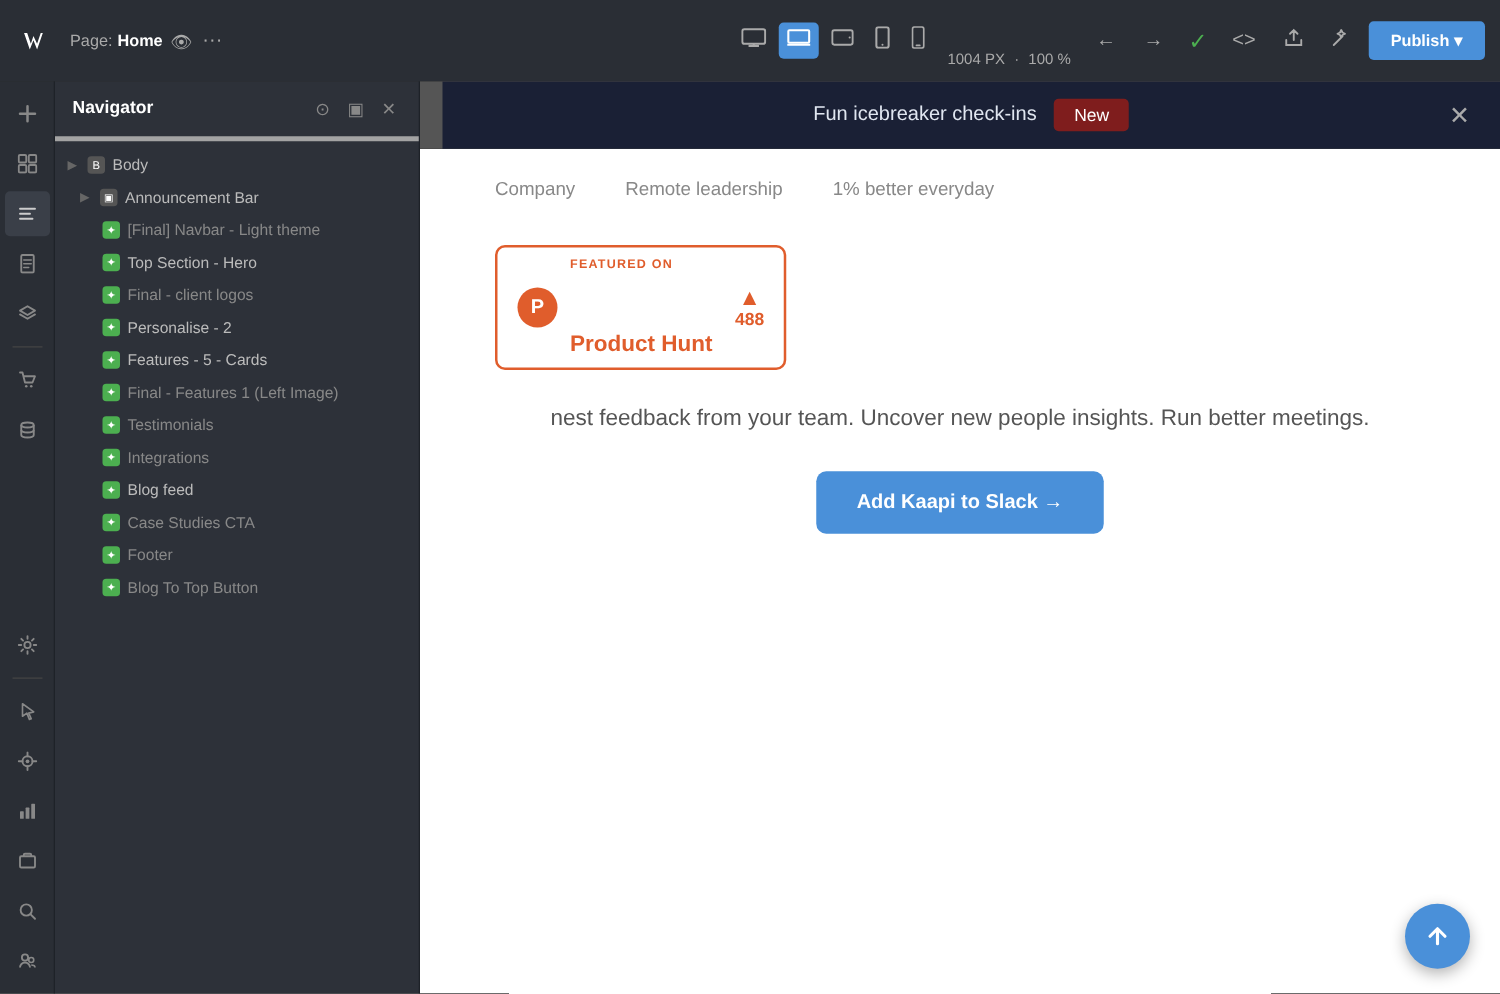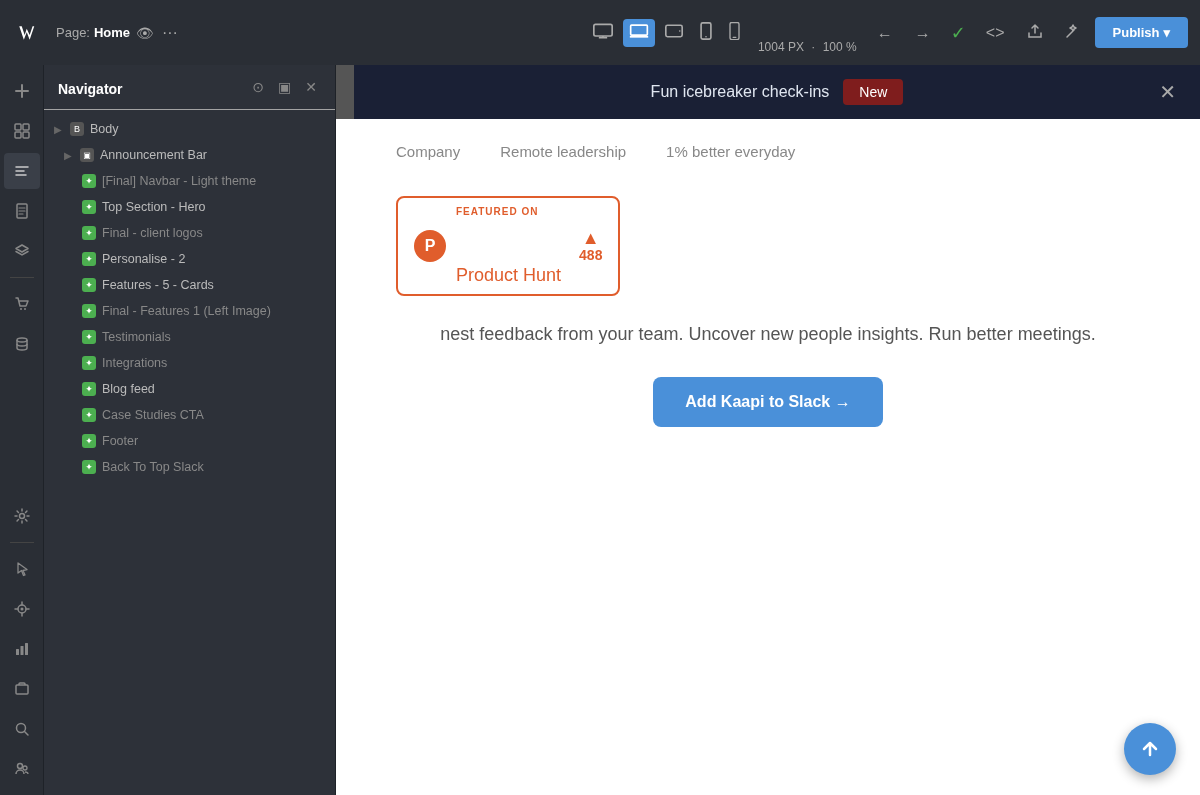--- a/index.html
+++ b/index.html
@@ -146,23 +146,23 @@
     .navigator-panel {
       width: 292px;
       background: #2d3139;
       display: flex;
       flex-direction: column;
       flex-shrink: 0;
       border-right: 1px solid #1e2228;
     }
     .nav-header {
       display: flex;
-      align-items: flex-end;
+      align-items: flex-start;
       padding: 12px 14px;
-      border-bottom: 1px solid #a3a3a3;
+      border-bottom: 4px solid #a3a3a3;
     }
     .nav-title {
       color: #fff;
       font-size: 14px;
       font-weight: 600;
       flex: 1;
     }
     .nav-header-icons {
       display: flex;
       gap: 6px;
@@ -326,21 +326,21 @@
     .ph-featured {
       color: #e05d2c;
       font-size: 10px;
       font-weight: 600;
       letter-spacing: 1px;
       text-transform: uppercase;
     }
     .ph-name {
       color: #e05d2c;
       font-size: 18px;
-      font-weight: 400;
+      font-weight: 700;
       margin-top: 48px;
     }
     .ph-votes {
       display: flex;
       flex-direction: column;
       align-items: center;
       color: #e05d2c;
       font-size: 14px;
       font-weight: 600;
       margin-left: 8px;
@@ -659,21 +659,21 @@
         <span class="nav-item-label dimmed">Case Studies CTA</span>
       </div>
 
       <div class="nav-item indent-2">
         <span class="nav-icon-box nav-icon-green">✦</span>
         <span class="nav-item-label dimmed">Footer</span>
       </div>
 
       <div class="nav-item indent-2">
         <span class="nav-icon-box nav-icon-green">✦</span>
-        <span class="nav-item-label dimmed">Back To Top Slack</span>
+        <span class="nav-item-label dimmed">Blog To Top Button</span>
       </div>
 
     </div>
   </div>
 
   <div class="canvas-area">
 
     <div class="announcement-modal">
       <span class="announcement-text">Fun icebreaker check-ins</span>
       <span class="announcement-new-badge">New</span>

